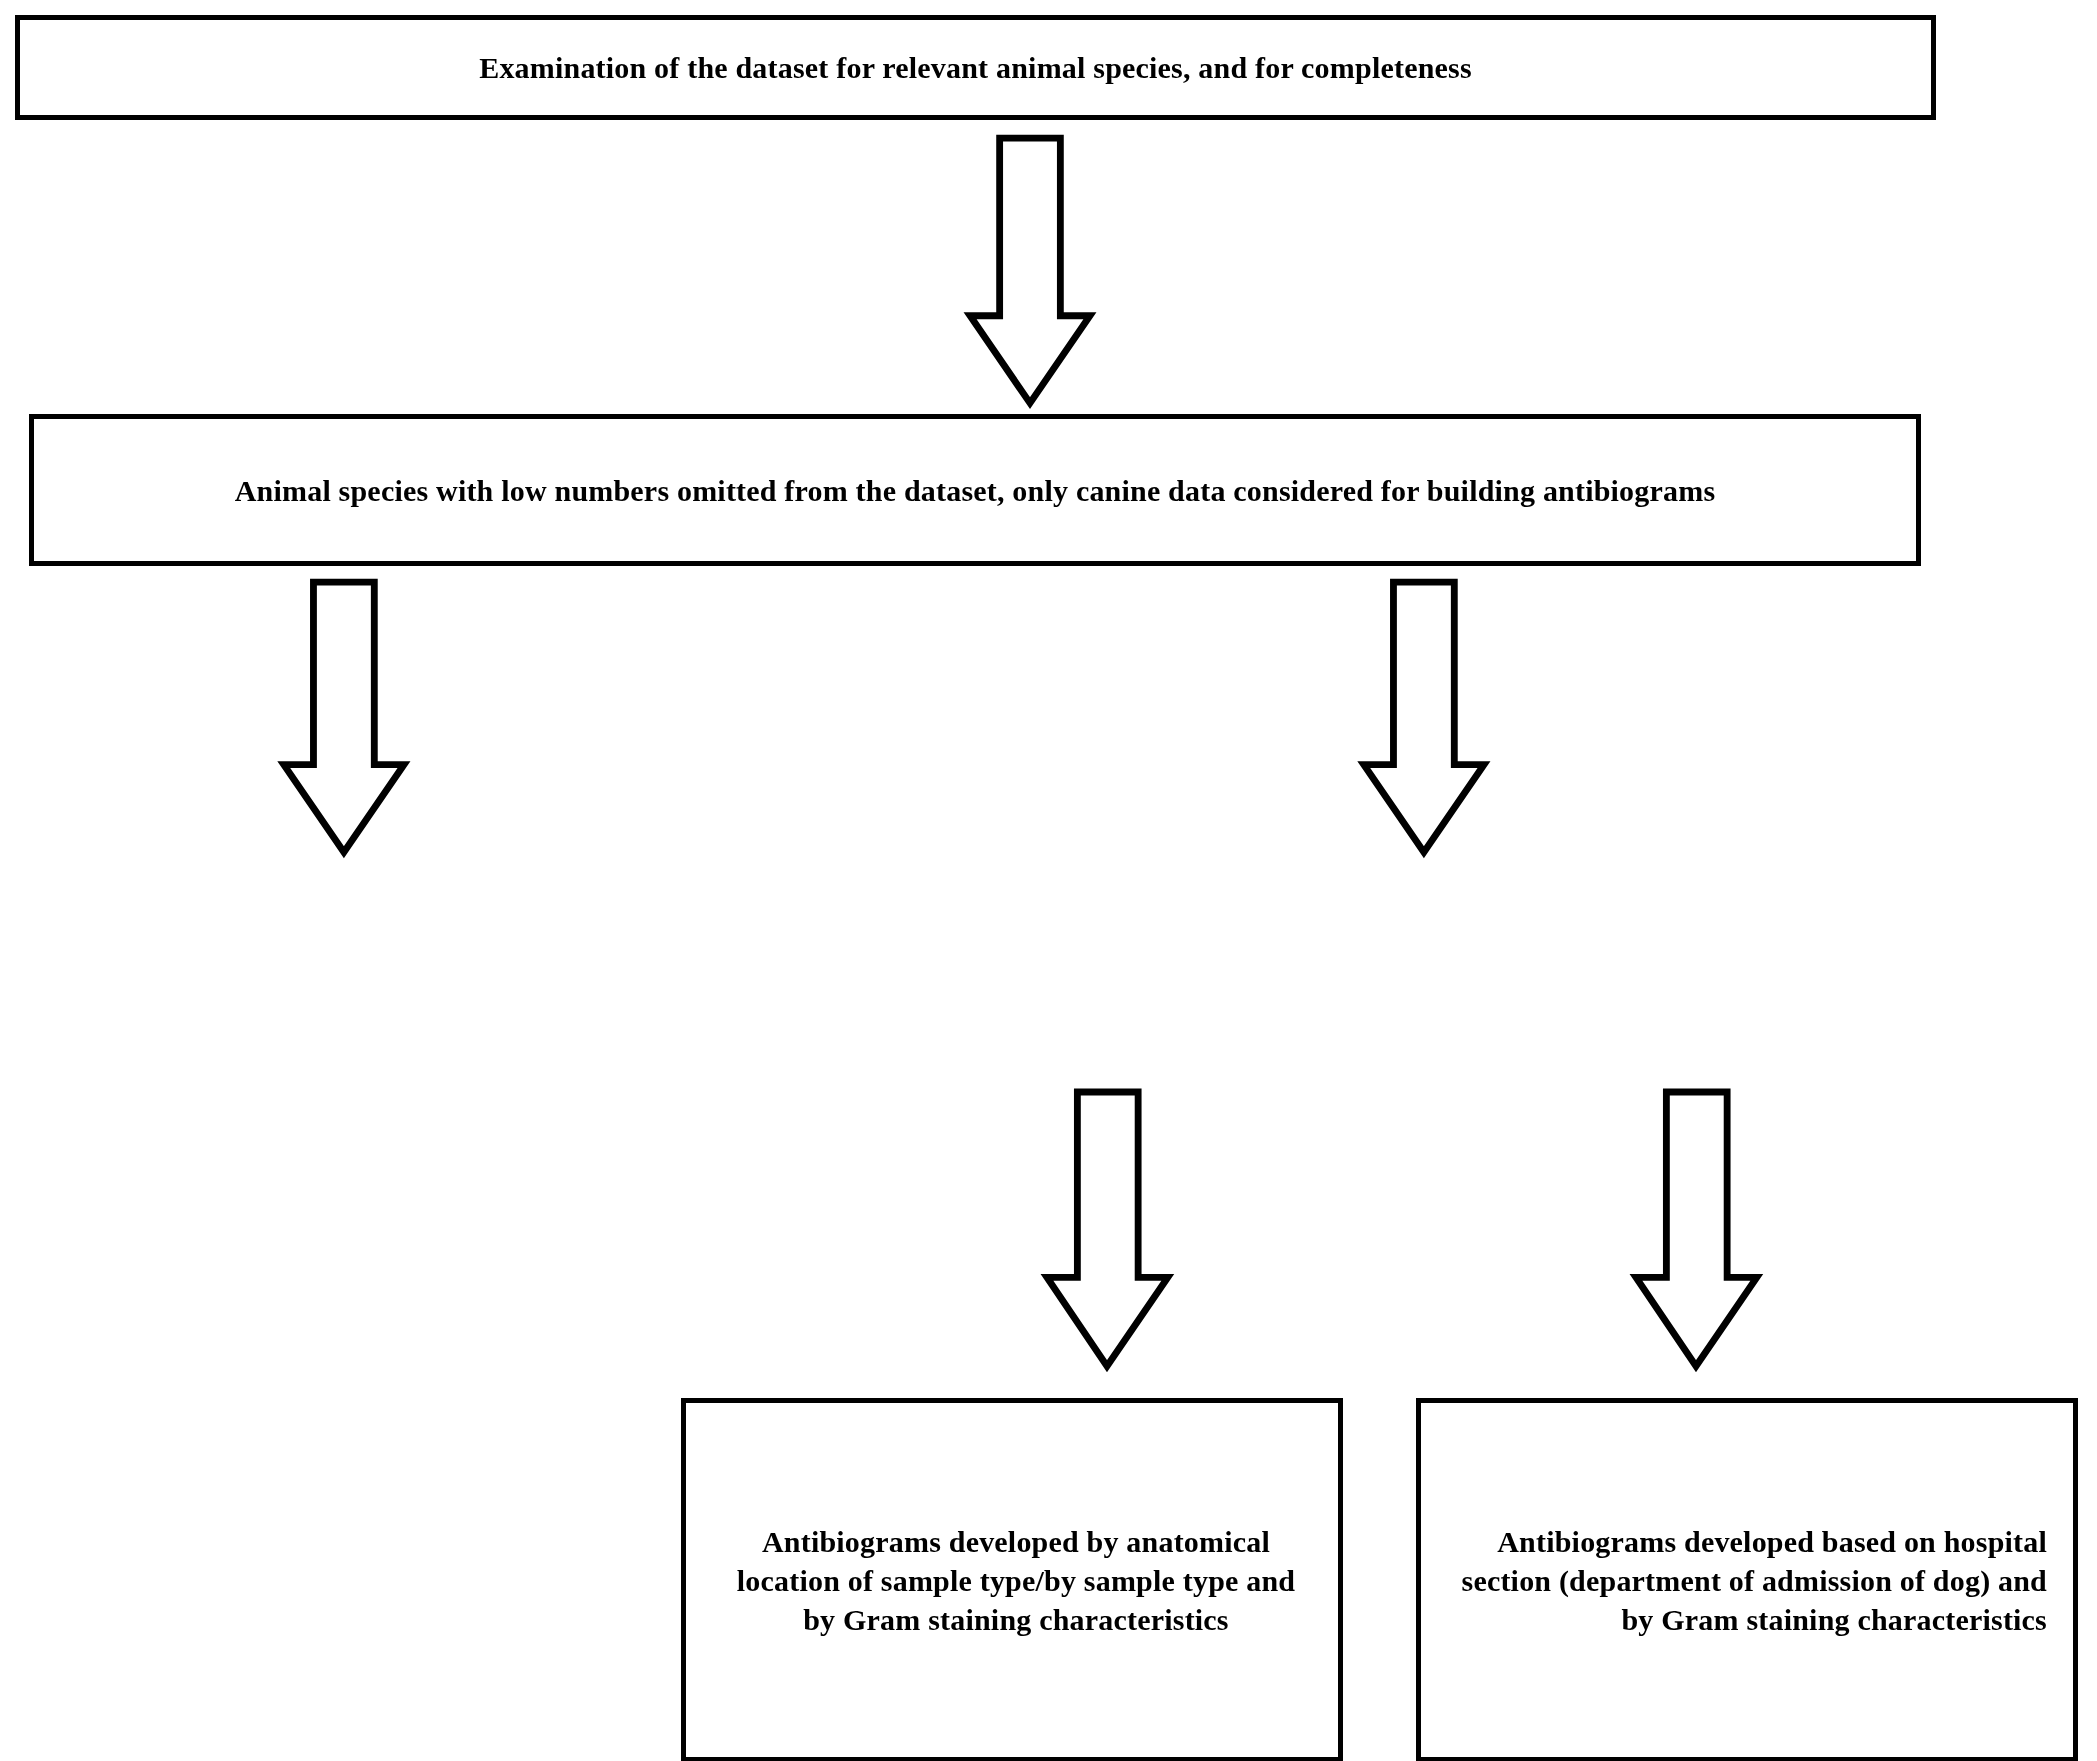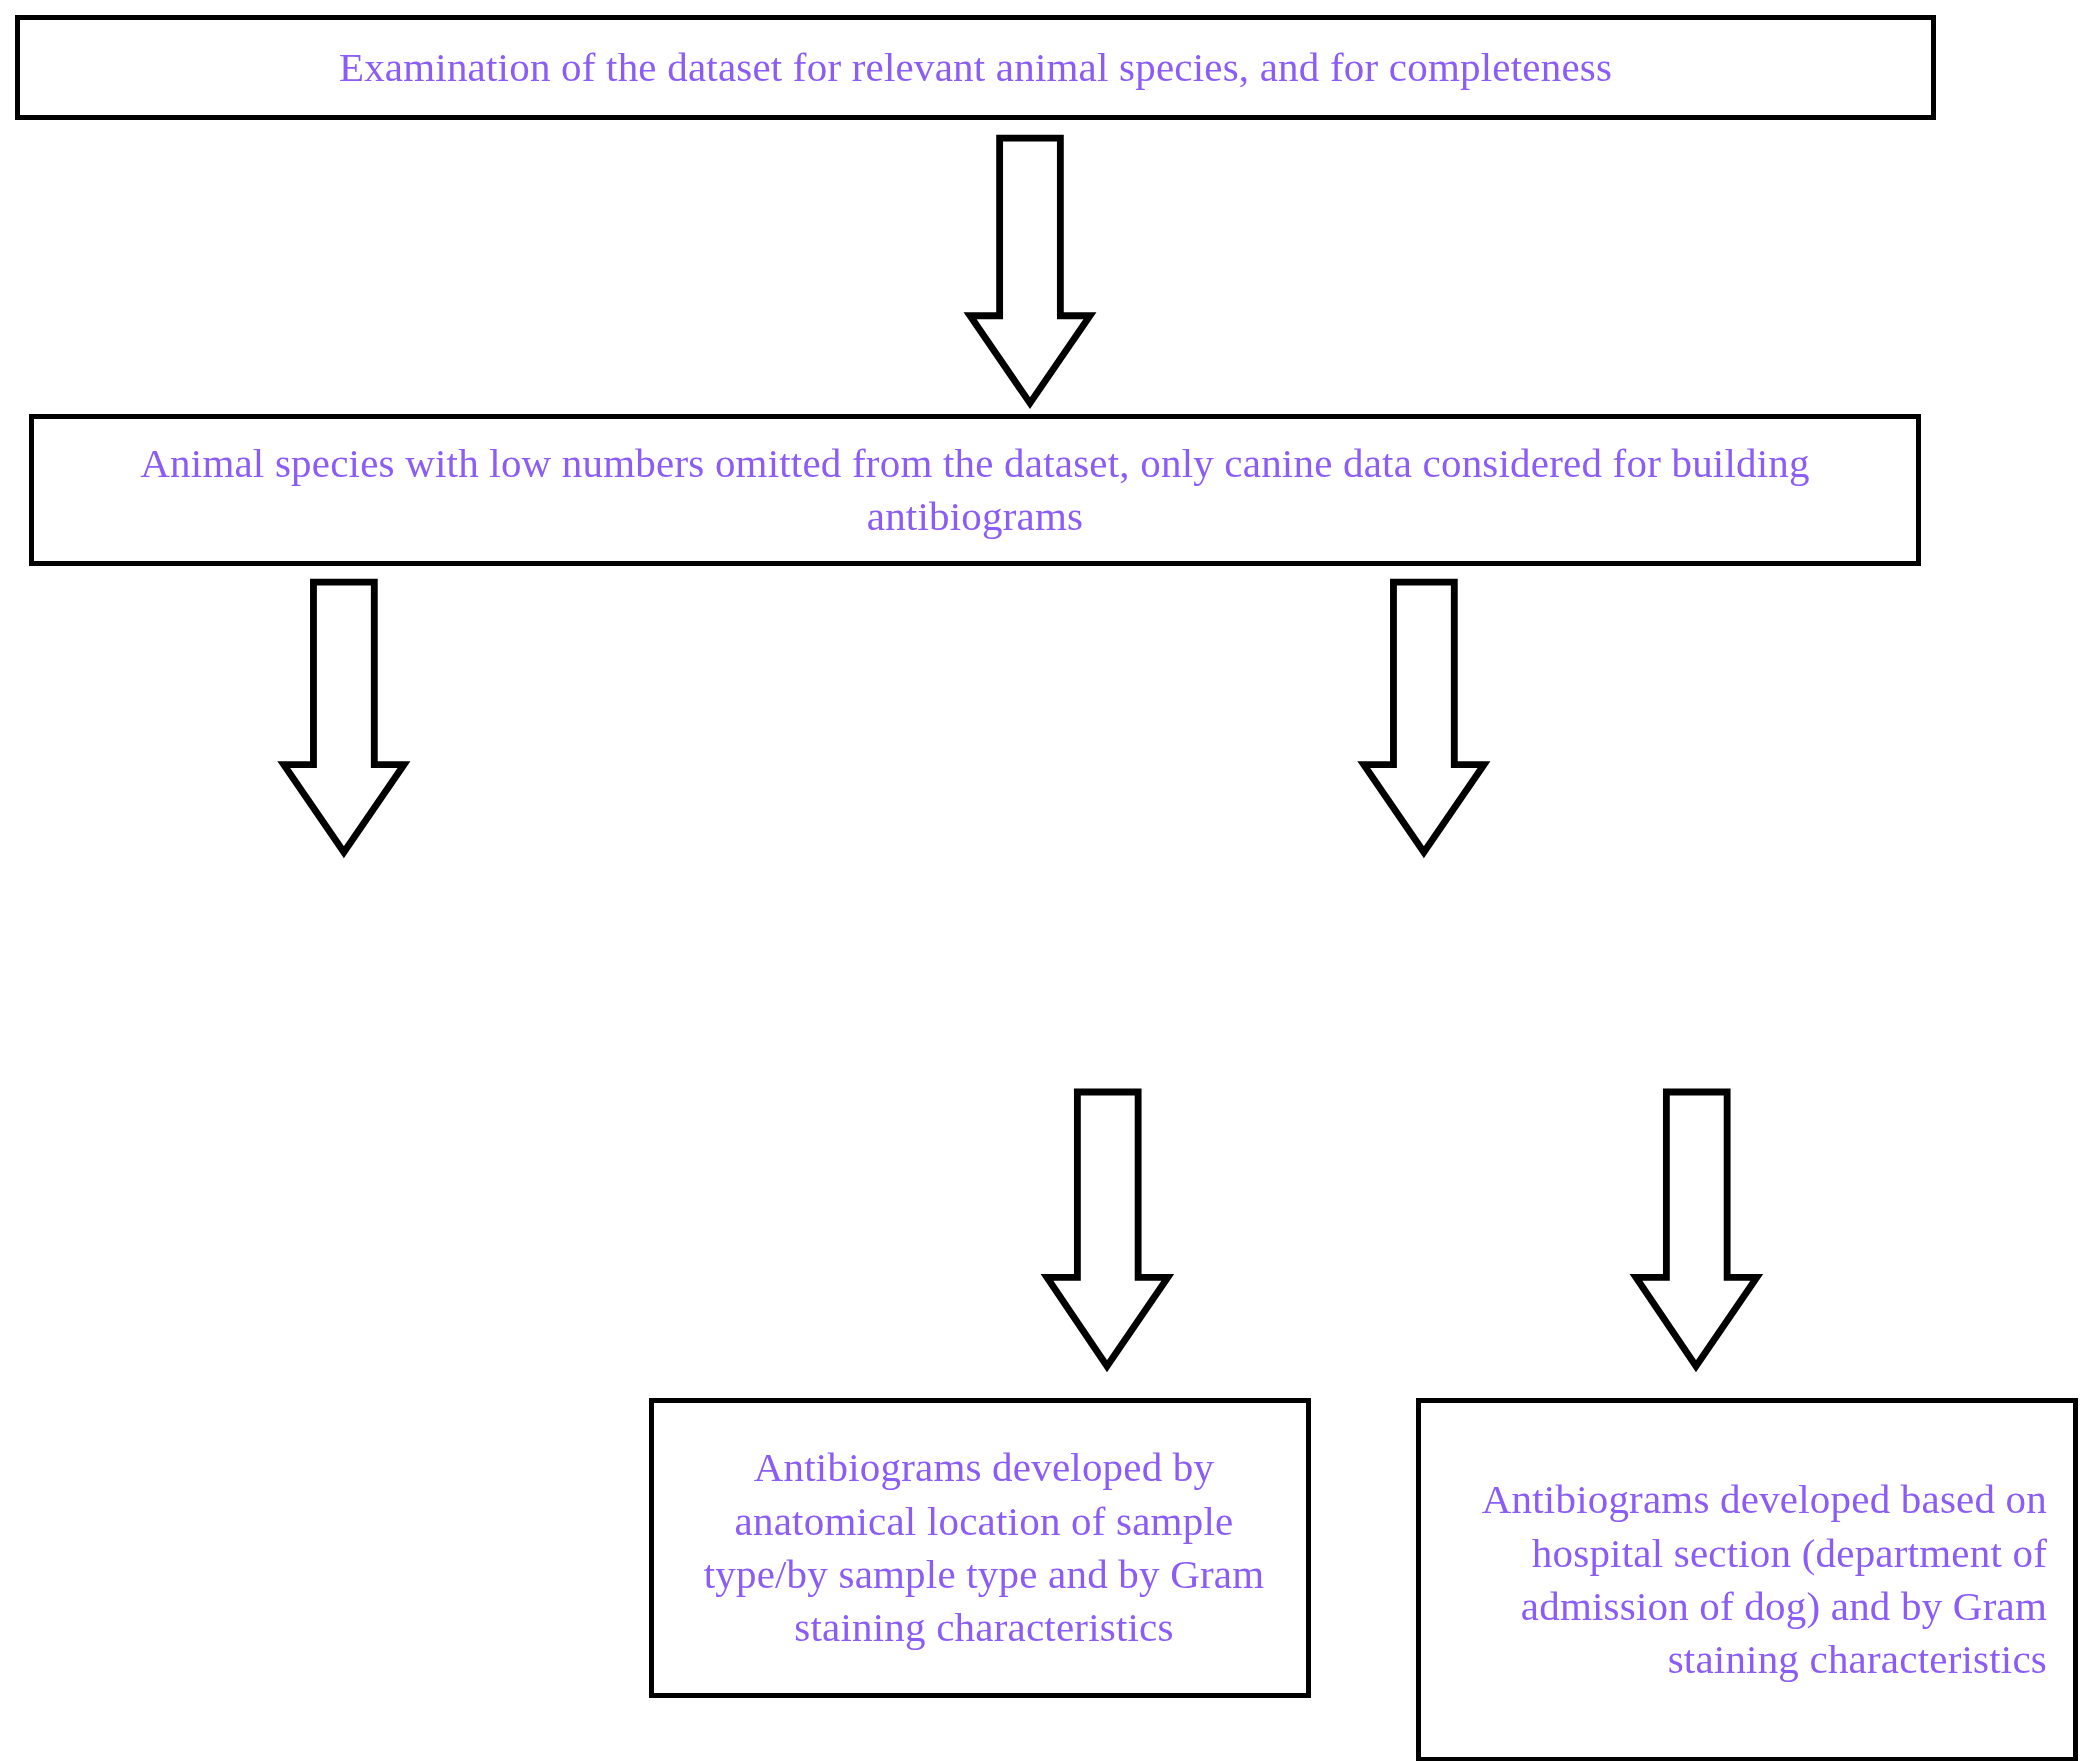--- a/index.html
+++ b/index.html
@@ -23,35 +23,36 @@
     background: #ffffff;
     border: 5.3px solid #000000;
     display: flex;
     align-items: center;
     justify-content: center;
     text-align: center;
   }
   .node-text {
     display: block;
     width: 100%;
-    color: #8b5cf6;
-    font-size: 41px;
+    color: #000000;
+    font-size: 30px;
     line-height: 1.30;
     letter-spacing: 0.2px;
     padding: 0 26px;
     box-sizing: border-box;
     white-space: pre-line;
+    font-weight: bold;
   }
 
   
   #node-examination   { left: 15px;   top: 15px;   width: 1921px; height: 105px; }
   #node-omitted       { left: 29px;   top: 414px;  width: 1892px; height: 152px; }
   #node-construction  { left: 27px;   top: 858px; width: 780px; height: 236px; }
   #node-advanced      { left: 980px; top: 858px; width: 957px; height: 214px; }
-  #node-anatomical    { left: 649px;  top: 1398px; width: 662px; height: 300px; padding-left: 8px; }
+  #node-anatomical    { left: 681px;  top: 1398px; width: 662px; height: 364px; padding-left: 8px; }
   #node-hospital      { left: 1416px; top: 1398px; width: 662px; height: 364px; text-align: right; }
 
   
   .arrow {
     position: absolute;
     overflow: visible;
   }
   .arrow svg {
     display: block;
     overflow: visible;

